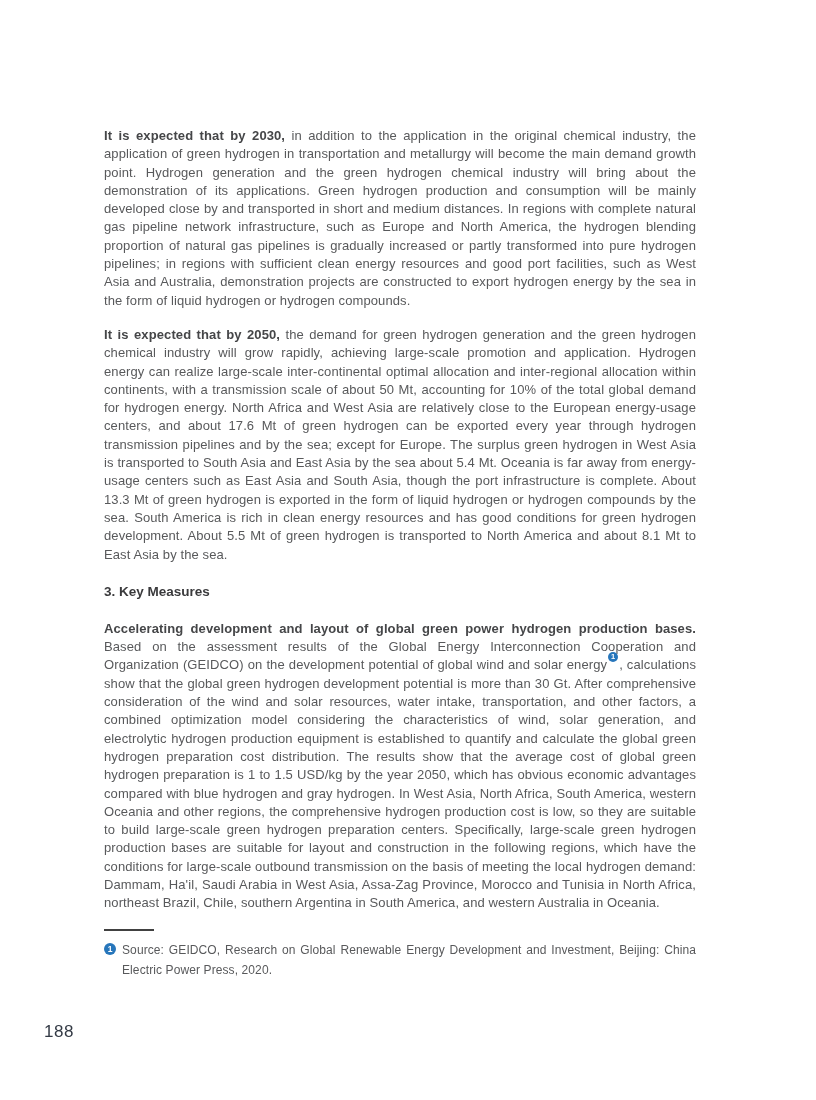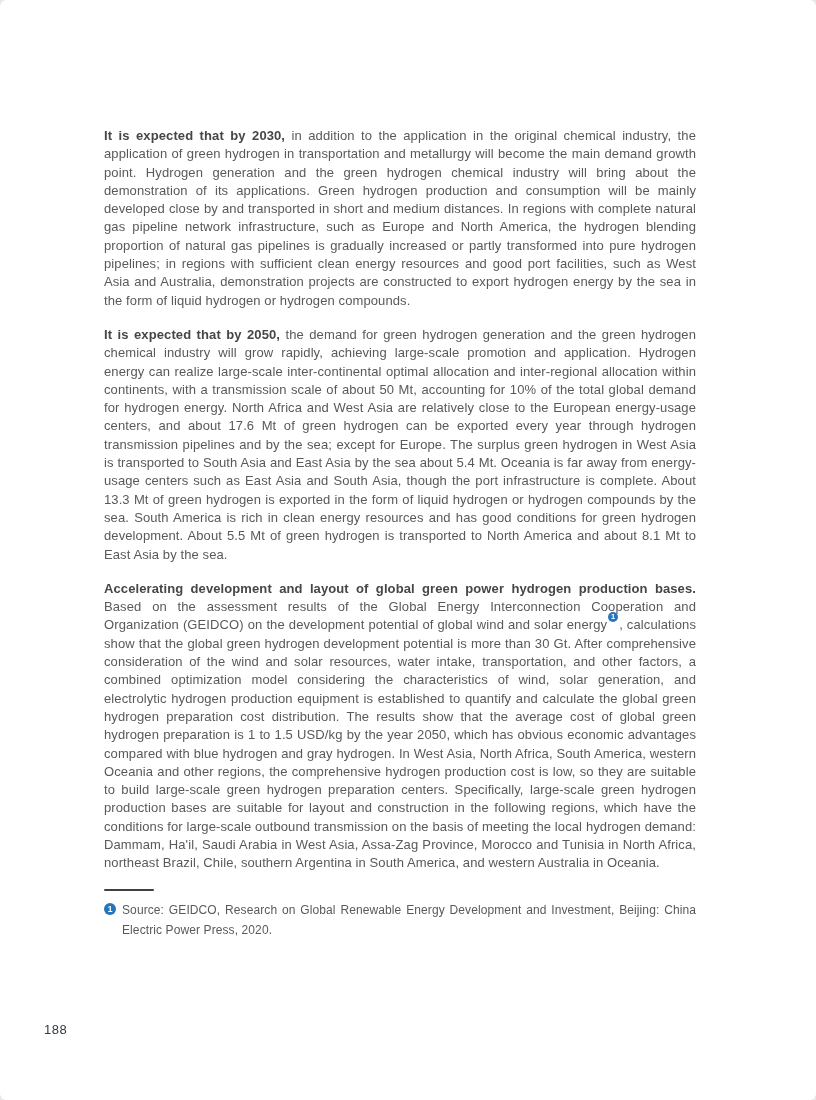--- a/index.html
+++ b/index.html
@@ -1,15 +1,15 @@
 <!DOCTYPE html>
 <html style="--page-bg: #ffffff; --body-text: #58595b; --emphasis-text: #454648; --heading-text: #3a3a3c; --accent: #2776bb; --divider: #414141; --page-number-text: #333a45;"><head>
 <meta charset="utf-8">
 <style>
-  * { margin: 0; padding: 0; box-sizing: border-box; border-radius: 6px; }
+  * { margin: 0; padding: 0; box-sizing: border-box; }
   html, body { background: #e8e8e8; }
   .page {
     position: relative;
     width: 816px;
     height: 1100px;
     margin: 0 auto;
     background: var(--page-bg, #ffffff);
     font-family: "Liberation Sans", "DejaVu Sans", sans-serif;
     overflow: hidden;
   }
@@ -84,35 +84,36 @@
     font-size: 12px;
     line-height: 20px;
     color: var(--body-text, #58595b);
     text-align: justify;
     letter-spacing: 0.1px;
   }
   .page-number {
     position: absolute;
     left: 44px;
     top: 1022px;
-    font-size: 13px;
+    font-size: 17px;
     color: var(--page-number-text, #333a45);
     letter-spacing: 0.5px;
   }
 </style>
 </head>
 <body>
 
 <div class="page">
   <main class="content">
 
     <p class="para"><span class="lead">It is expected that by 2030,</span><span> in addition to the application in the original chemical industry, the application of green hydrogen in transportation and metallurgy will become the main demand growth point. Hydrogen generation and the green hydrogen chemical industry will bring about the demonstration of its applications. Green hydrogen production and consumption will be mainly developed close by and transported in short and medium distances. In regions with complete natural gas pipeline network infrastructure, such as Europe and North America, the hydrogen blending proportion of natural gas pipelines is gradually increased or partly transformed into pure hydrogen pipelines; in regions with sufficient clean energy resources and good port facilities, such as West Asia and Australia, demonstration projects are constructed to export hydrogen energy by the sea in the form of liquid hydrogen or hydrogen compounds.</span></p>
 
     <p class="para"><span class="lead">It is expected that by 2050,</span><span> the demand for green hydrogen generation and the green hydrogen chemical industry will grow rapidly, achieving large-scale promotion and application. Hydrogen energy can realize large-scale inter-continental optimal allocation and inter-regional allocation within continents, with a transmission scale of about 50 Mt, accounting for 10% of the total global demand for hydrogen energy. North Africa and West Asia are relatively close to the European energy-usage centers, and about 17.6 Mt of green hydrogen can be exported every year through hydrogen transmission pipelines and by the sea; except for Europe. The surplus green hydrogen in West Asia is transported to South Asia and East Asia by the sea about 5.4 Mt. Oceania is far away from energy-usage centers such as East Asia and South Asia, though the port infrastructure is complete. About 13.3 Mt of green hydrogen is exported in the form of liquid hydrogen or hydrogen compounds by the sea. South America is rich in clean energy resources and has good conditions for green hydrogen development. About 5.5 Mt of green hydrogen is transported to North America and about 8.1 Mt to East Asia by the sea.</span></p>
 
+    <h3 class="section-heading">3. Key Measures</h3>
 
     <p class="para"><span class="lead">Accelerating development and layout of global green power hydrogen production bases.</span><span> Based on the assessment results of the Global Energy Interconnection Cooperation and Organization (GEIDCO) on the development potential of global wind and solar energy</span><sup class="note-ref"><span class="note-circle">1</span></sup><span>, calculations show that the global green hydrogen development potential is more than 30 Gt. After comprehensive consideration of the wind and solar resources, water intake, transportation, and other factors, a combined optimization model considering the characteristics of wind, solar generation, and electrolytic hydrogen production equipment is established to quantify and calculate the global green hydrogen preparation cost distribution. The results show that the average cost of global green hydrogen preparation is 1 to 1.5 USD/kg by the year 2050, which has obvious economic advantages compared with blue hydrogen and gray hydrogen. In West Asia, North Africa, South America, western Oceania and other regions, the comprehensive hydrogen production cost is low, so they are suitable to build large-scale green hydrogen preparation centers. Specifically, large-scale green hydrogen production bases are suitable for layout and construction in the following regions, which have the conditions for large-scale outbound transmission on the basis of meeting the local hydrogen demand: Dammam, Ha'il, Saudi Arabia in West Asia, Assa-Zag Province, Morocco and Tunisia in North Africa, northeast Brazil, Chile, southern Argentina in South America, and western Australia in Oceania.</span></p>
 
     <div class="footnote">
       <div class="footnote-rule"></div>
       <div class="footnote-body">
         <span class="note-circle">1</span>
         <span class="footnote-text">Source: GEIDCO, Research on Global Renewable Energy Development and Investment, Beijing: China Electric Power Press, 2020.</span>
       </div>
     </div>

